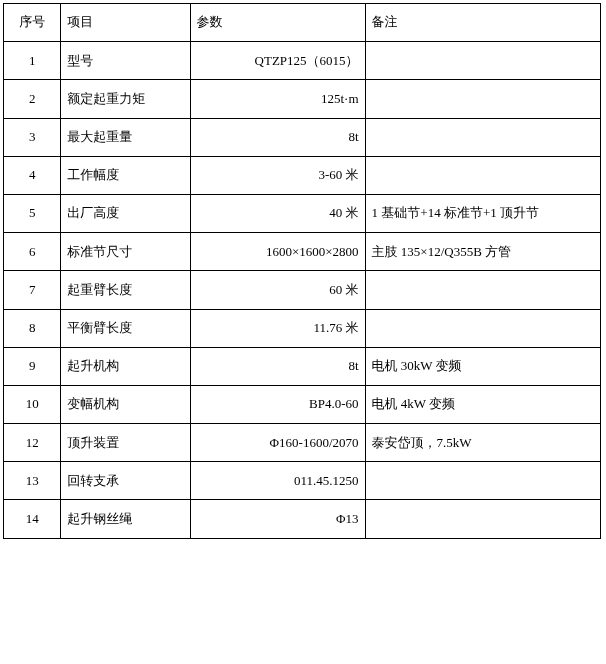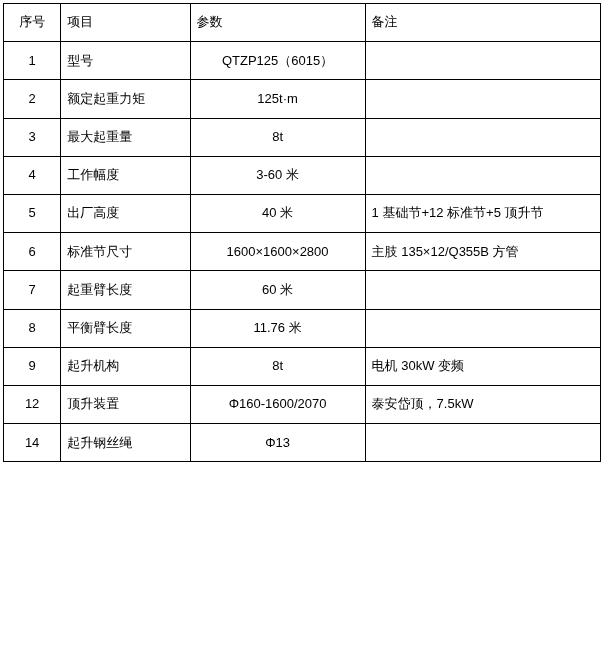--- a/index.html
+++ b/index.html
@@ -12,34 +12,35 @@
     height: 664px;
     font-family: "Liberation Sans", sans-serif;
     color: #000000;
     overflow: hidden;
   }
   .spec-table {
     border-collapse: collapse;
     width: 598px;
     margin: 3px 0 0 3px;
     table-layout: fixed;
+    font-family: Liberation Serif, serif;
   }
   .spec-table td, .spec-table th {
     border: 1px solid #000000;
     font-size: 13px;
     font-weight: normal;
     padding: 0 6px;
     height: 38.2px;
     box-sizing: border-box;
     line-height: 1.25;
     vertical-align: middle;
   }
   .col-no    { width: 54px;  text-align: center; }
   .col-item  { width: 122px; text-align: left; }
-  .col-param { width: 165px; text-align: center; padding-left: 8px; }
+  .col-param { width: 165px; text-align: right; padding-left: 8px; }
   .col-note  { width: 222px; text-align: left; padding-left: 8px; }
   thead td {
     text-align: center;
     font-size: 13.5px;
   }
   thead .col-param, thead .col-note { text-align: left; padding-left: 6px; }
   sup { font-size: 9px; vertical-align: super; }
 </style>
 </head>
 <body>
@@ -75,21 +76,21 @@
       <tr>
         <td class="col-no">4</td>
         <td class="col-item">工作幅度</td>
         <td class="col-param">3-60 米</td>
         <td class="col-note"></td>
       </tr>
       <tr>
         <td class="col-no">5</td>
         <td class="col-item">出厂高度</td>
         <td class="col-param">40 米</td>
-        <td class="col-note">1 基础节+12 标准节+5 顶升节</td>
+        <td class="col-note">1 基础节+14 标准节+1 顶升节</td>
       </tr>
       <tr>
         <td class="col-no">6</td>
         <td class="col-item">标准节尺寸</td>
         <td class="col-param">1600×1600×2800</td>
         <td class="col-note">主肢 135×12/Q355B 方管</td>
       </tr>
       <tr>
         <td class="col-no">7</td>
         <td class="col-item">起重臂长度</td>
@@ -102,24 +103,36 @@
         <td class="col-param">11.76 米</td>
         <td class="col-note"></td>
       </tr>
       <tr>
         <td class="col-no">9</td>
         <td class="col-item">起升机构</td>
         <td class="col-param">8t</td>
         <td class="col-note">电机 30kW 变频</td>
       </tr>
       <tr>
+        <td class="col-no">10</td>
+        <td class="col-item">变幅机构</td>
+        <td class="col-param">BP4.0-60</td>
+        <td class="col-note">电机 4kW 变频</td>
+      </tr>
+      <tr>
         <td class="col-no">12</td>
         <td class="col-item">顶升装置</td>
         <td class="col-param">Φ160-1600/2070</td>
         <td class="col-note">泰安岱顶，7.5kW</td>
+      </tr>
+      <tr>
+        <td class="col-no">13</td>
+        <td class="col-item">回转支承</td>
+        <td class="col-param">011.45.1250</td>
+        <td class="col-note"></td>
       </tr>
       <tr>
         <td class="col-no">14</td>
         <td class="col-item">起升钢丝绳</td>
         <td class="col-param">Φ13</td>
         <td class="col-note"></td>
       </tr>
     </tbody>
 </table>
 

